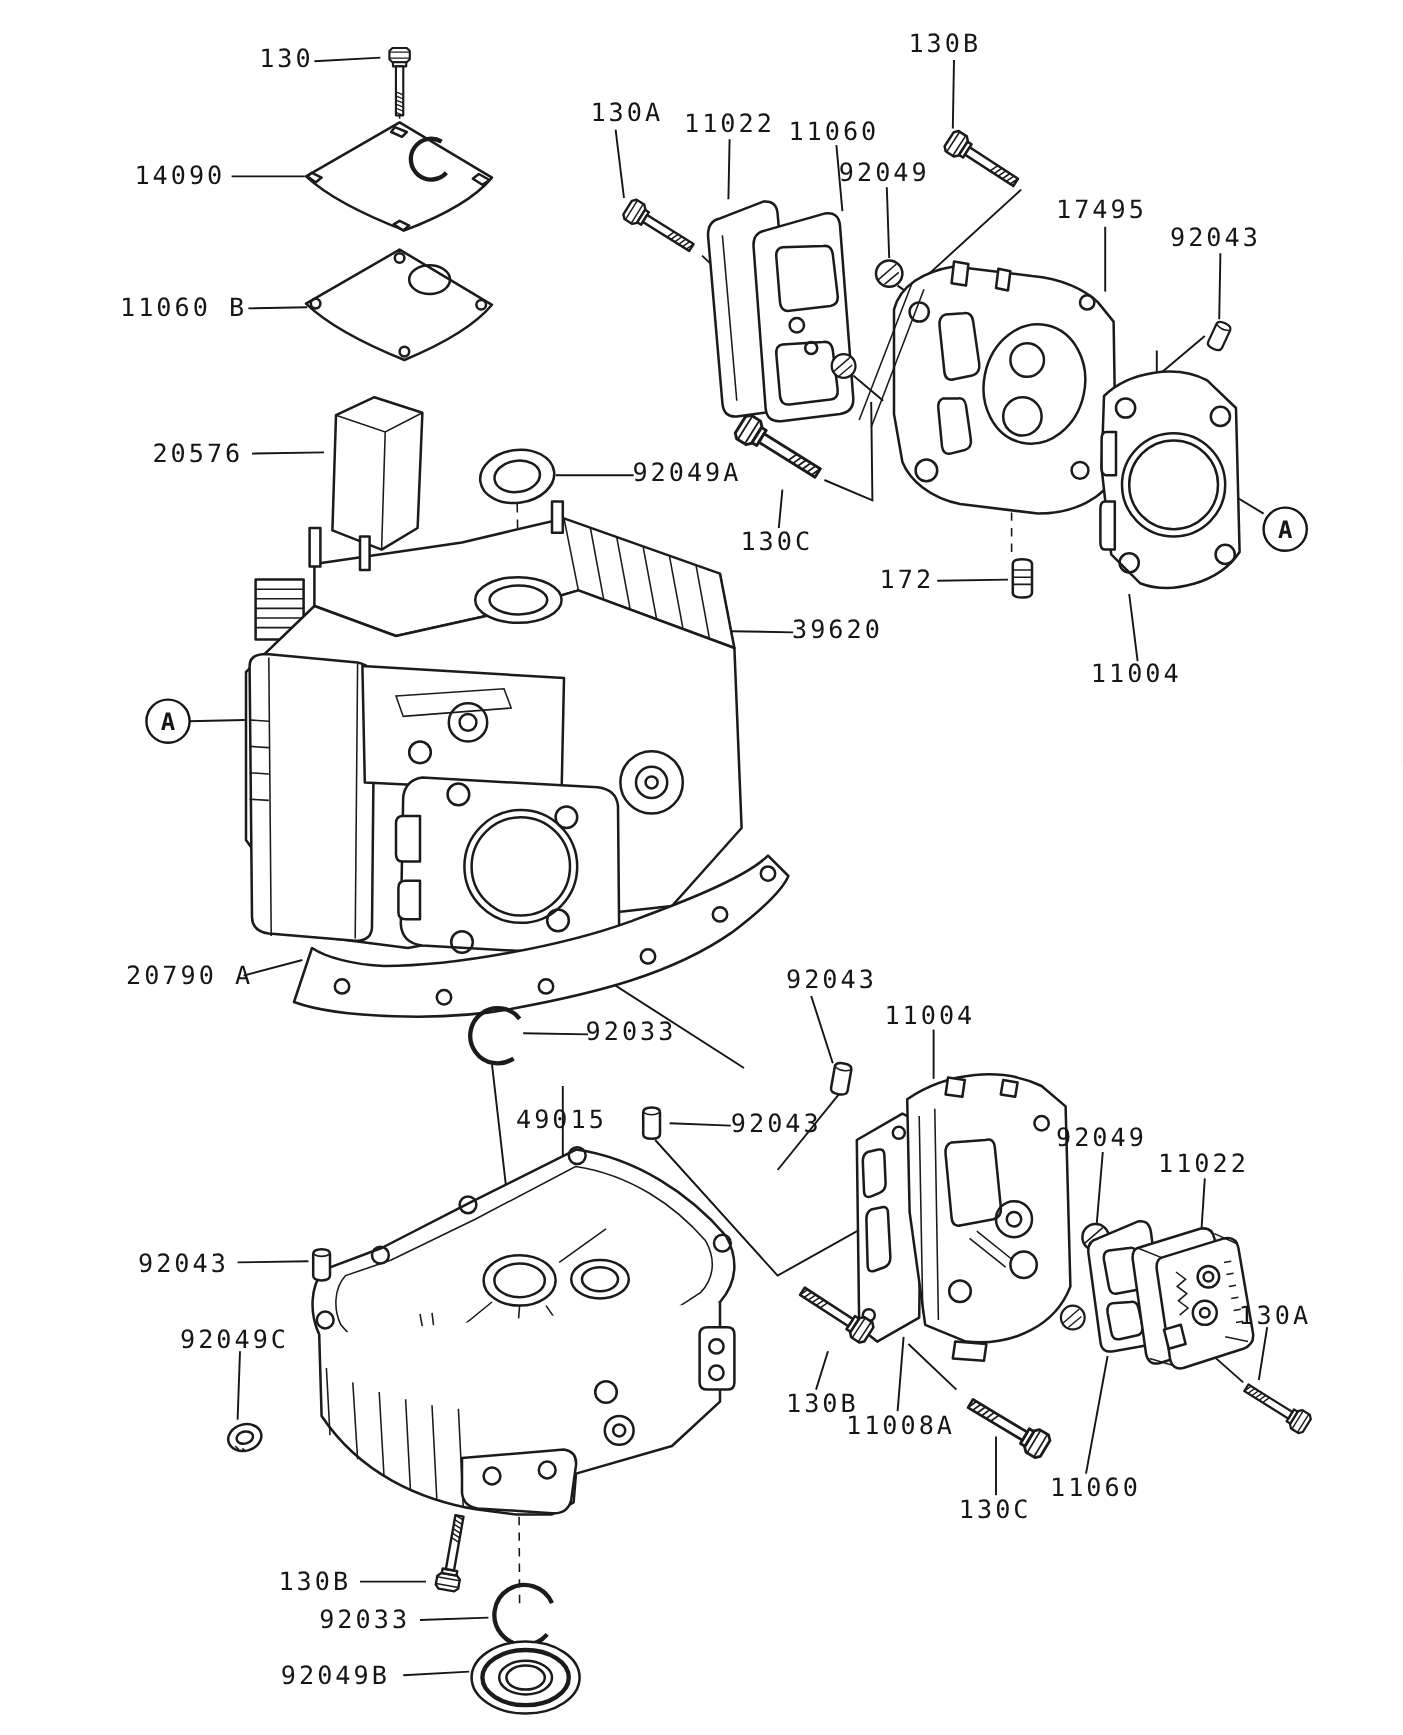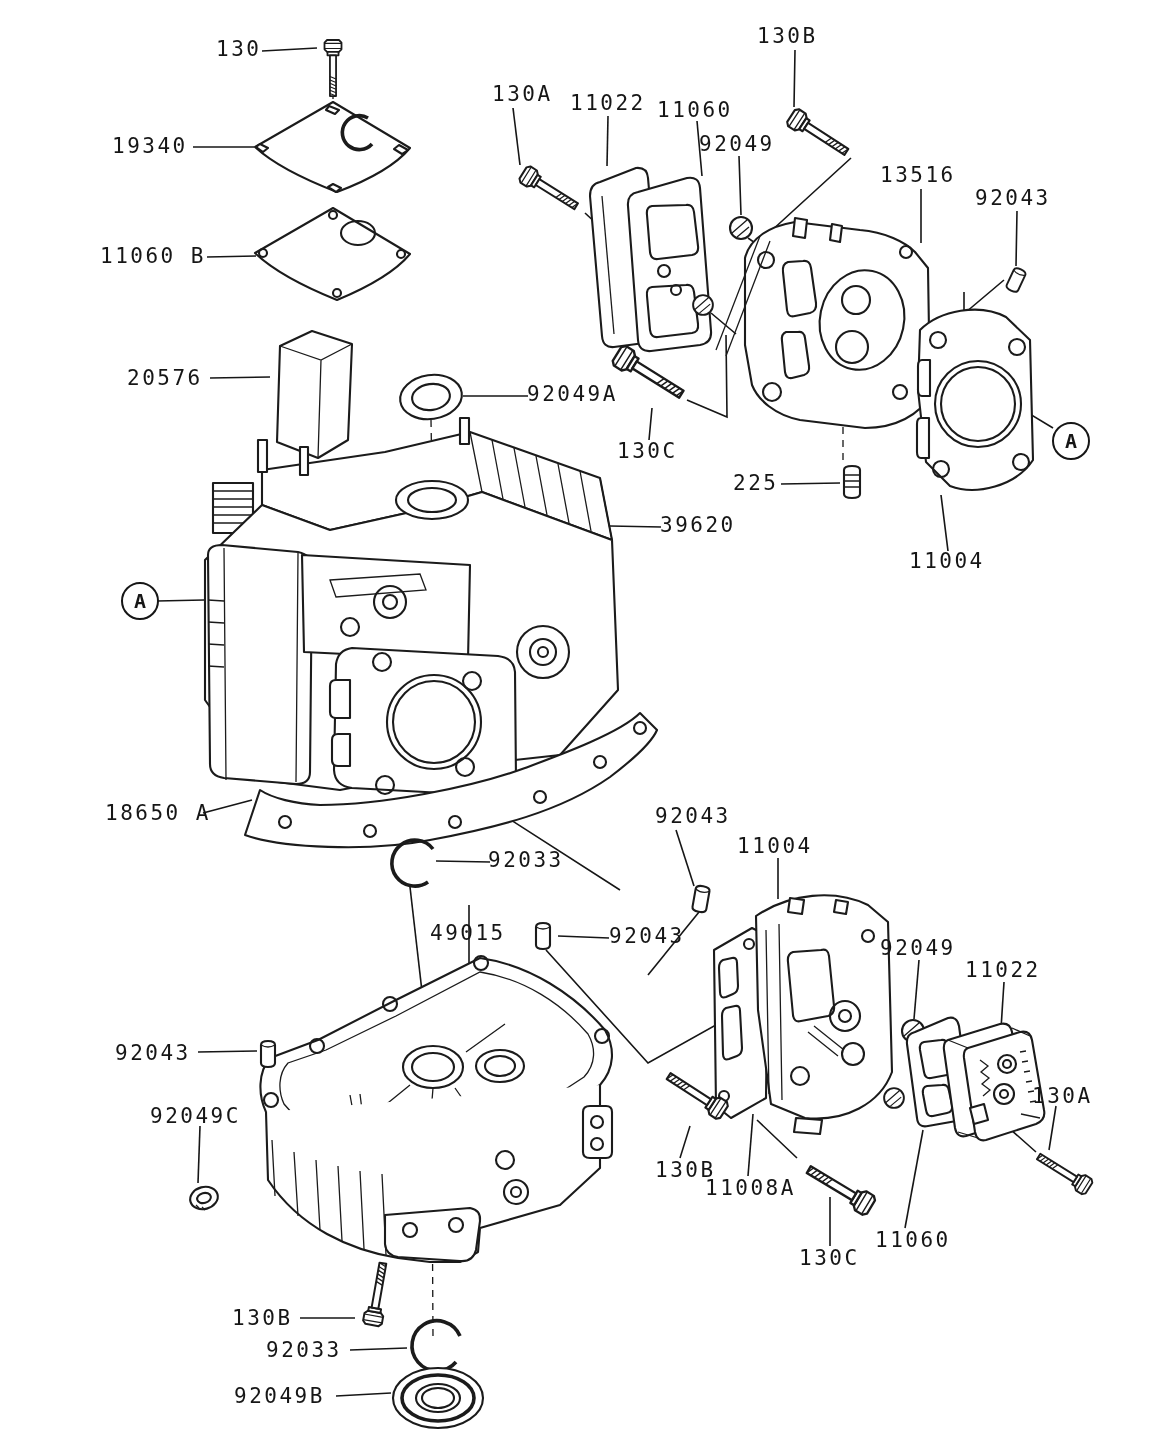--- a/index.html
+++ b/index.html
@@ -360,36 +360,36 @@
 
   <g>
     <ellipse class="artw" cx="438" cy="1398" rx="45" ry="30"></ellipse>
     <ellipse class="thick" cx="438" cy="1398" rx="36" ry="23"></ellipse>
     <ellipse class="artw" cx="438" cy="1398" rx="22" ry="14"></ellipse>
     <ellipse class="art" cx="438" cy="1398" rx="16" ry="10"></ellipse>
   </g>
 </svg>
 
 <div class="callout" style="left:216px;top:39px">130</div>
-<div class="callout" style="left:112px;top:136px">19340</div>
+<div class="callout" style="left:112px;top:136px">14090</div>
 <div class="callout" style="left:100px;top:246px">11060 B</div>
 <div class="callout" style="left:127px;top:368px">20576</div>
 <div class="callout" style="left:492px;top:84px">130A</div>
 <div class="callout" style="left:570px;top:93px">11022</div>
 <div class="callout" style="left:657px;top:100px">11060</div>
 <div class="callout" style="left:699px;top:134px">92049</div>
 <div class="callout" style="left:757px;top:26px">130B</div>
-<div class="callout" style="left:880px;top:165px">13516</div>
+<div class="callout" style="left:880px;top:165px">17495</div>
 <div class="callout" style="left:975px;top:188px">92043</div>
 <div class="callout" style="left:527px;top:384px">92049A</div>
 <div class="callout" style="left:617px;top:441px">130C</div>
-<div class="callout" style="left:733px;top:473px">225</div>
+<div class="callout" style="left:733px;top:473px">172</div>
 <div class="callout" style="left:660px;top:515px">39620</div>
 <div class="callout" style="left:909px;top:551px">11004</div>
-<div class="callout" style="left:105px;top:803px">18650 A</div>
+<div class="callout" style="left:105px;top:803px">20790 A</div>
 <div class="callout" style="left:488px;top:850px">92033</div>
 <div class="callout" style="left:430px;top:923px">49015</div>
 <div class="callout" style="left:609px;top:926px">92043</div>
 <div class="callout" style="left:655px;top:806px">92043</div>
 <div class="callout" style="left:737px;top:836px">11004</div>
 <div class="callout" style="left:880px;top:938px">92049</div>
 <div class="callout" style="left:965px;top:960px">11022</div>
 <div class="callout" style="left:1032px;top:1086px">130A</div>
 <div class="callout" style="left:115px;top:1043px">92043</div>
 <div class="callout" style="left:150px;top:1106px">92049C</div>

